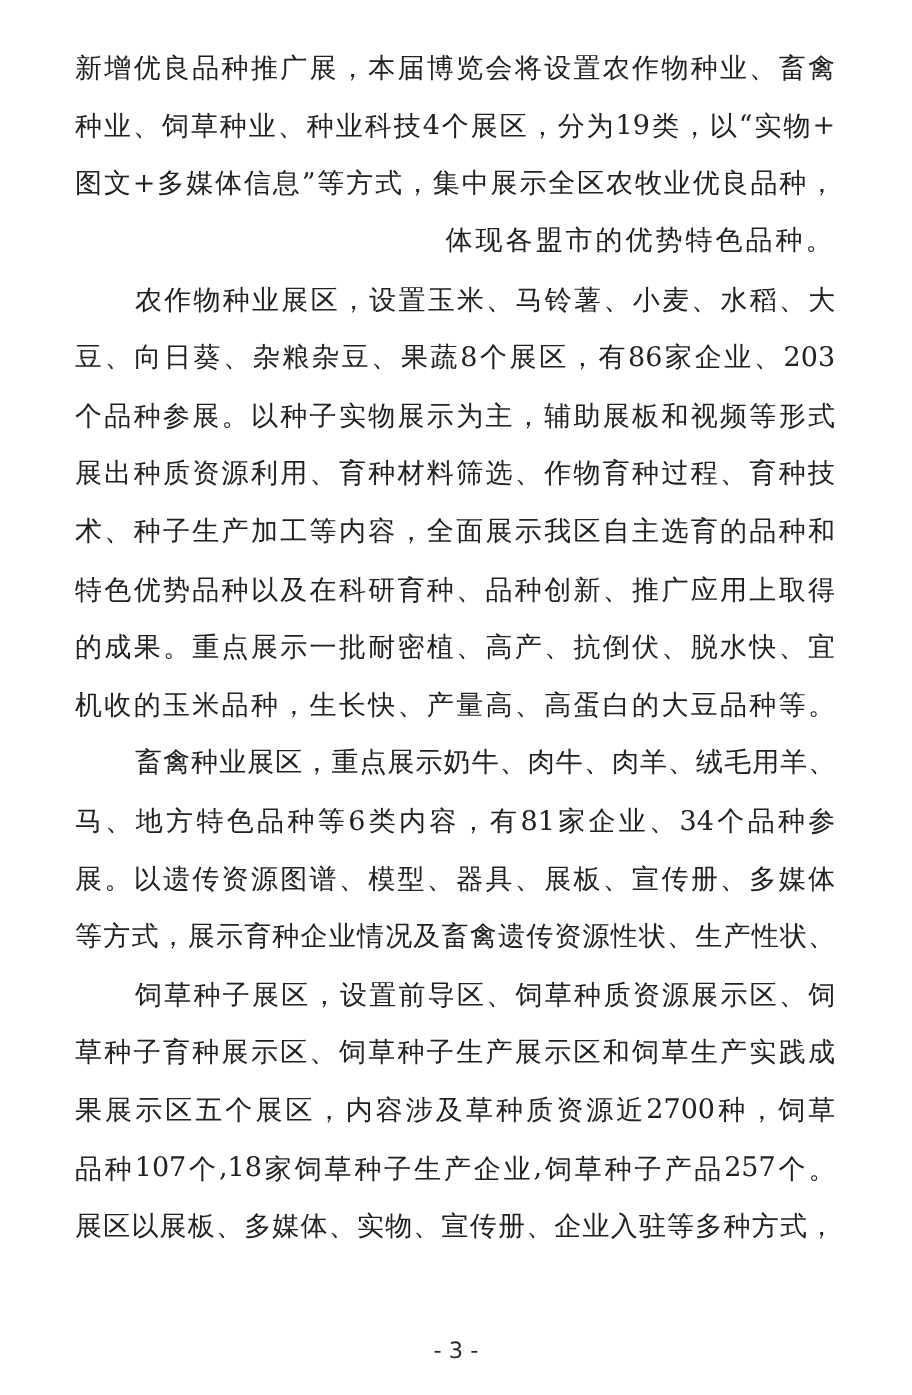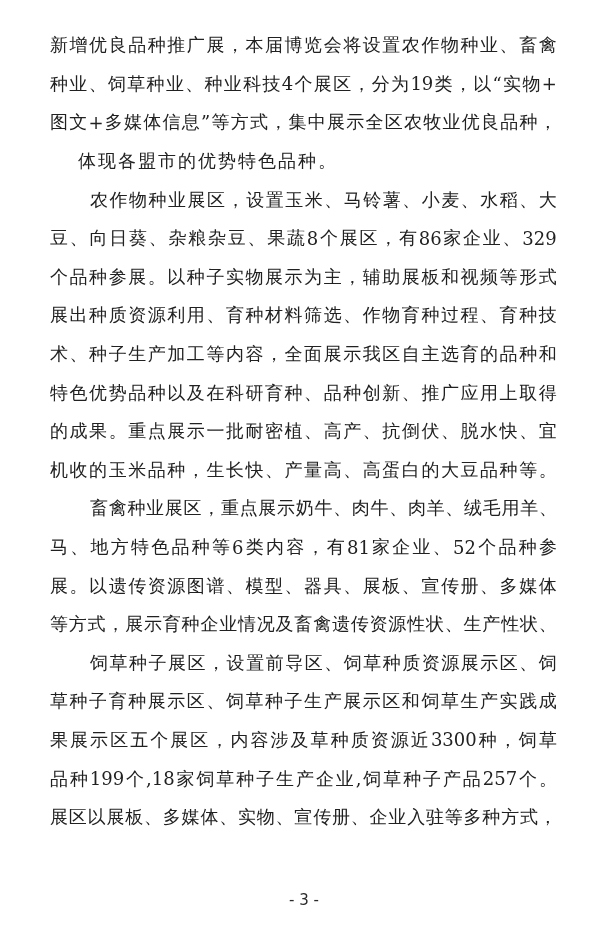--- a/index.html
+++ b/index.html
@@ -30,22 +30,21 @@
   .line.j {
     display: flex;
     justify-content: space-between;
     align-items: center;
   }
   .line.j span { white-space: nowrap; }
   
   .line.left {
     line-height: 38.6px;
     letter-spacing: 2px;
-    text-align: left;
-    margin-left: 28px;
+    text-align: right;
   }
   
   .line.indent {
     padding-left: 40px;
   }
   .footer {
     position: absolute;
     left: 0;
     top: 891px;
     width: 100%;
@@ -191,21 +190,21 @@
         <span>个</span>
         <span>展</span>
         <span>区</span>
         <span>，</span>
         <span>有</span>
         <span>86</span>
         <span>家</span>
         <span>企</span>
         <span>业</span>
         <span>、</span>
-        <span>329</span>
+        <span>203</span>
       </div>
     <div class="line j">
         <span>个</span>
         <span>品</span>
         <span>种</span>
         <span>参</span>
         <span>展</span>
         <span>。</span>
         <span>以</span>
         <span>种</span>
@@ -409,21 +408,21 @@
         <span>类</span>
         <span>内</span>
         <span>容</span>
         <span>，</span>
         <span>有</span>
         <span>81</span>
         <span>家</span>
         <span>企</span>
         <span>业</span>
         <span>、</span>
-        <span>52</span>
+        <span>34</span>
         <span>个</span>
         <span>品</span>
         <span>种</span>
         <span>参</span>
       </div>
     <div class="line j">
         <span>展</span>
         <span>。</span>
         <span>以</span>
         <span>遗</span>
@@ -546,30 +545,30 @@
         <span>内</span>
         <span>容</span>
         <span>涉</span>
         <span>及</span>
         <span>草</span>
         <span>种</span>
         <span>质</span>
         <span>资</span>
         <span>源</span>
         <span>近</span>
-        <span>3300</span>
-        <span>种</span>
-        <span>，</span>
-        <span>饲</span>
-        <span>草</span>
-      </div>
-    <div class="line j">
-        <span>品</span>
-        <span>种</span>
-        <span>199</span>
+        <span>2700</span>
+        <span>种</span>
+        <span>，</span>
+        <span>饲</span>
+        <span>草</span>
+      </div>
+    <div class="line j">
+        <span>品</span>
+        <span>种</span>
+        <span>107</span>
         <span>个</span>
         <span>,18</span>
         <span>家</span>
         <span>饲</span>
         <span>草</span>
         <span>种</span>
         <span>子</span>
         <span>生</span>
         <span>产</span>
         <span>企</span>

